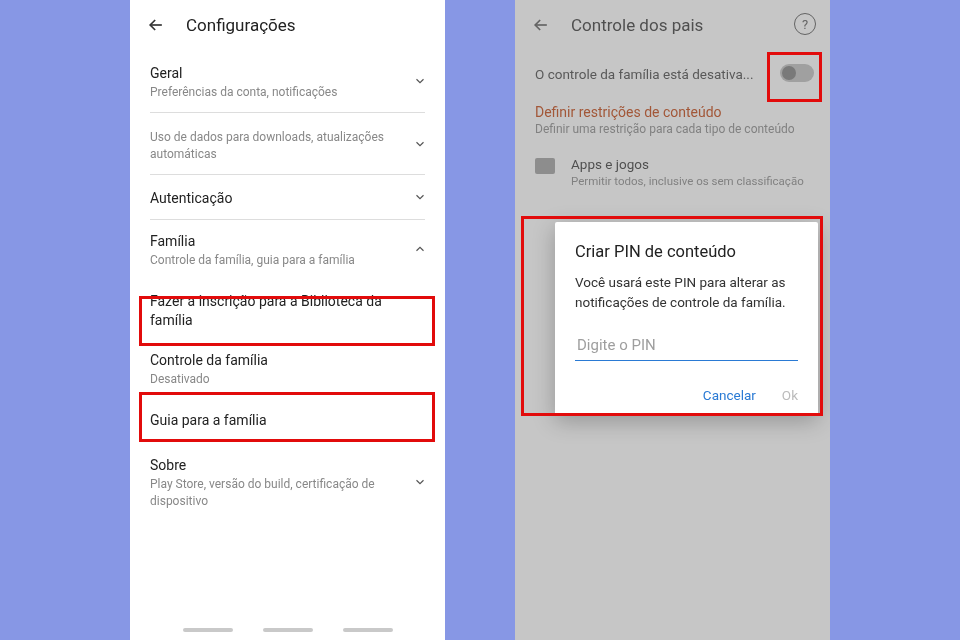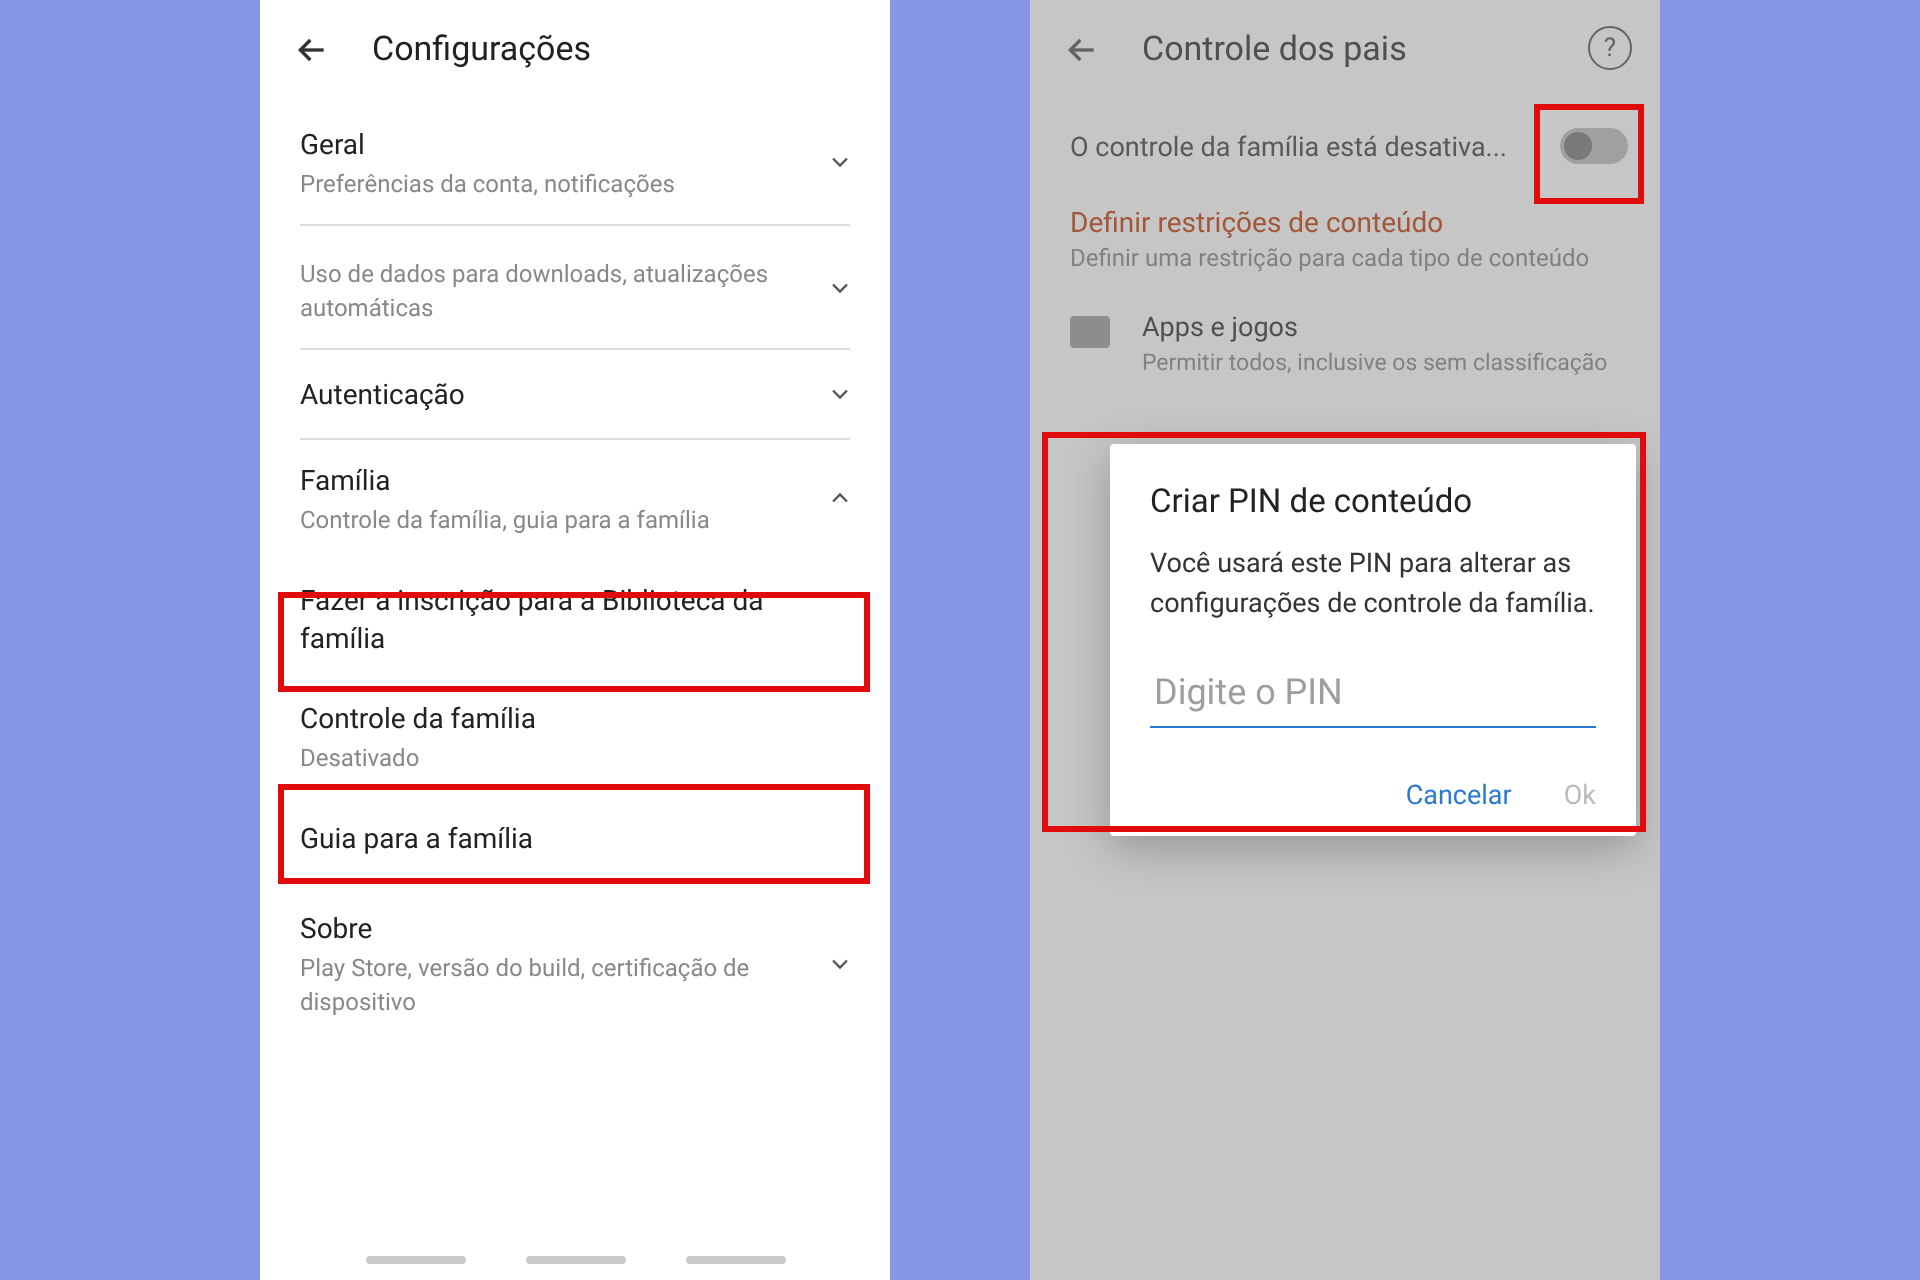--- a/index.html
+++ b/index.html
@@ -147,21 +147,21 @@
   }
   .dialog .ddesc {
     font-size: 13.5px; color: #333;
     line-height: 1.45;
     margin-bottom: 18px;
   }
   .dialog .pin-input {
     border: none;
     border-bottom: 1px solid #2a7ad4;
     width: 100%;
-    font-size: 18px;
+    font-size: 15px;
     padding: 6px 2px;
     color: #9e9e9e;
     background: transparent;
   }
   .dialog .actions {
     display: flex;
     justify-content: flex-end;
     gap: 26px;
     margin-top: 26px;
     font-size: 13.5px;
@@ -303,21 +303,21 @@
         <div class="t">Apps e jogos</div>
         <div class="s">Permitir todos, inclusive os sem classificação</div>
       </div>
     </div>
   </div>
 
   <div class="overlay-dim"></div>
 
   <div class="dialog">
     <div class="dtitle">Criar PIN de conteúdo</div>
-    <div class="ddesc">Você usará este PIN para alterar as configurações de controle da família.</div>
+    <div class="ddesc">Você usará este PIN para alterar as notificações de controle da família.</div>
     <div class="pin-input">Digite o PIN</div>
     <div class="actions">
       <span class="cancel">Cancelar</span>
       <span class="ok">Ok</span>
     </div>
   </div>
 
   <div class="highlight" style="left:252px; top:52px; width:55px; height:50px;"></div>
   <div class="highlight" style="left:6px; top:216px; width:302px; height:200px;"></div>
 </div>

